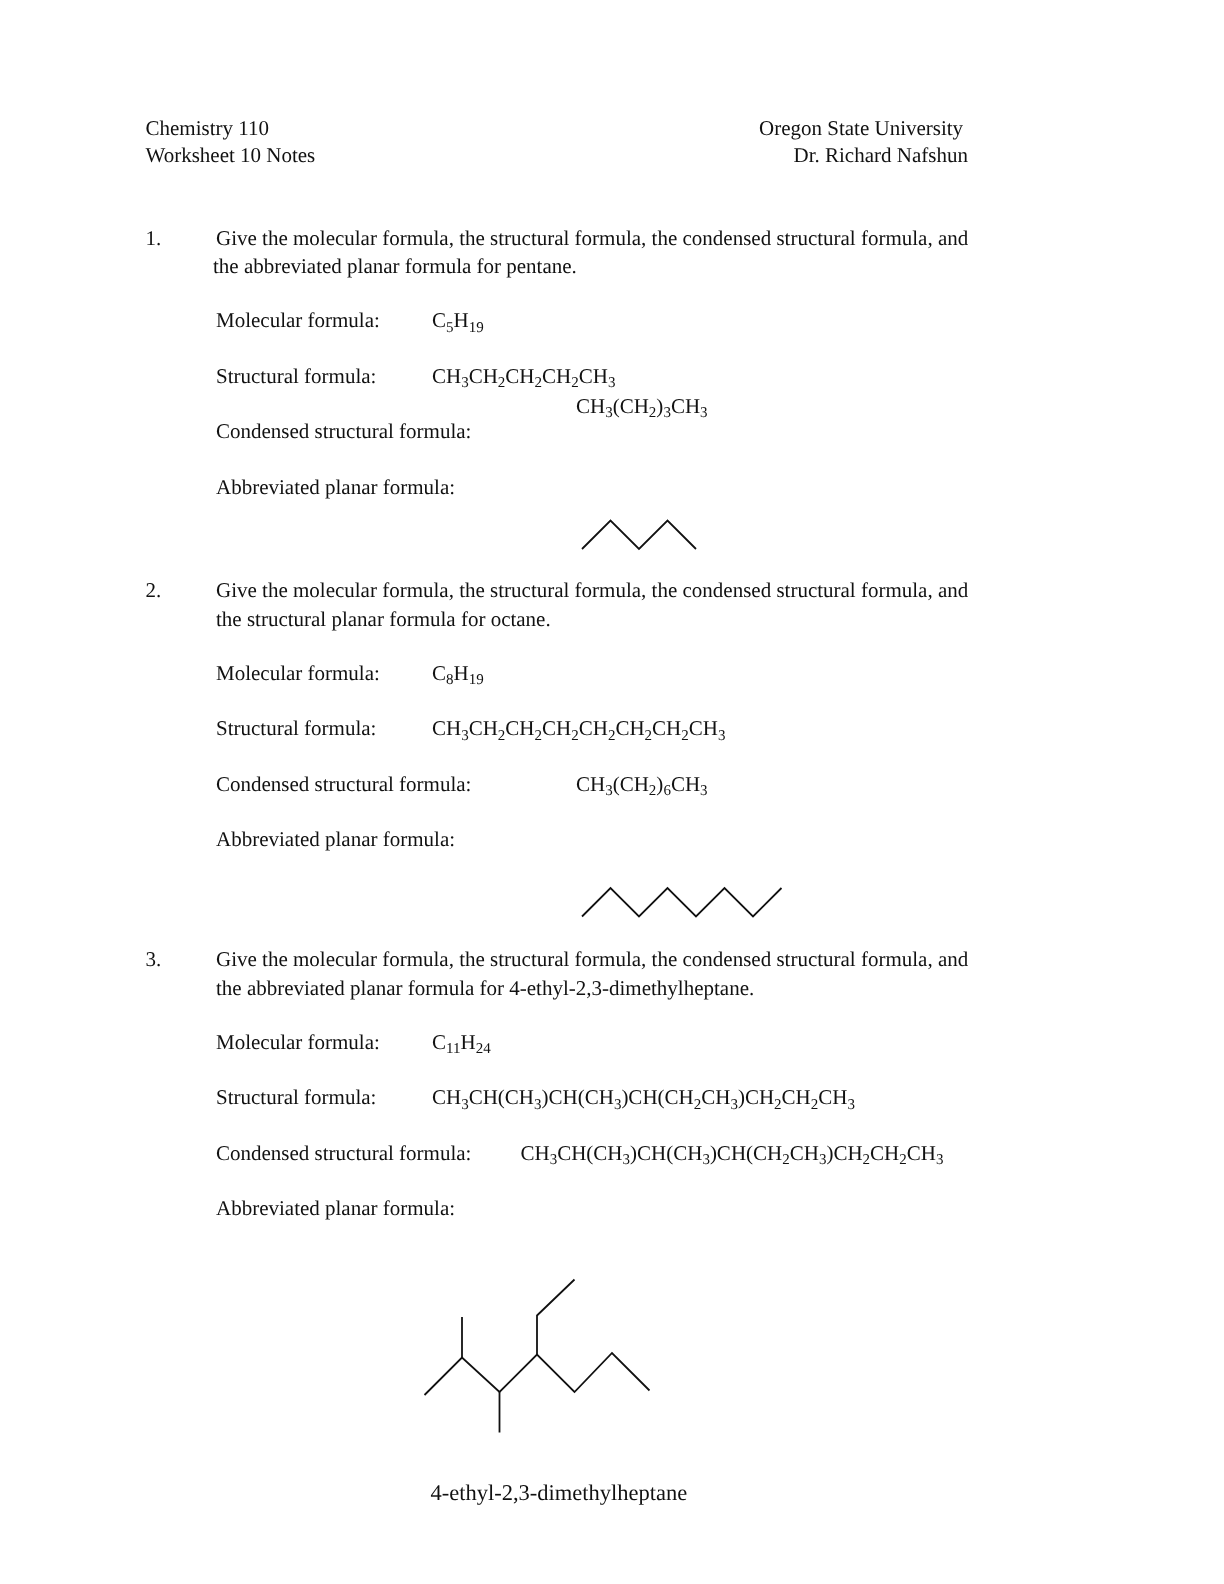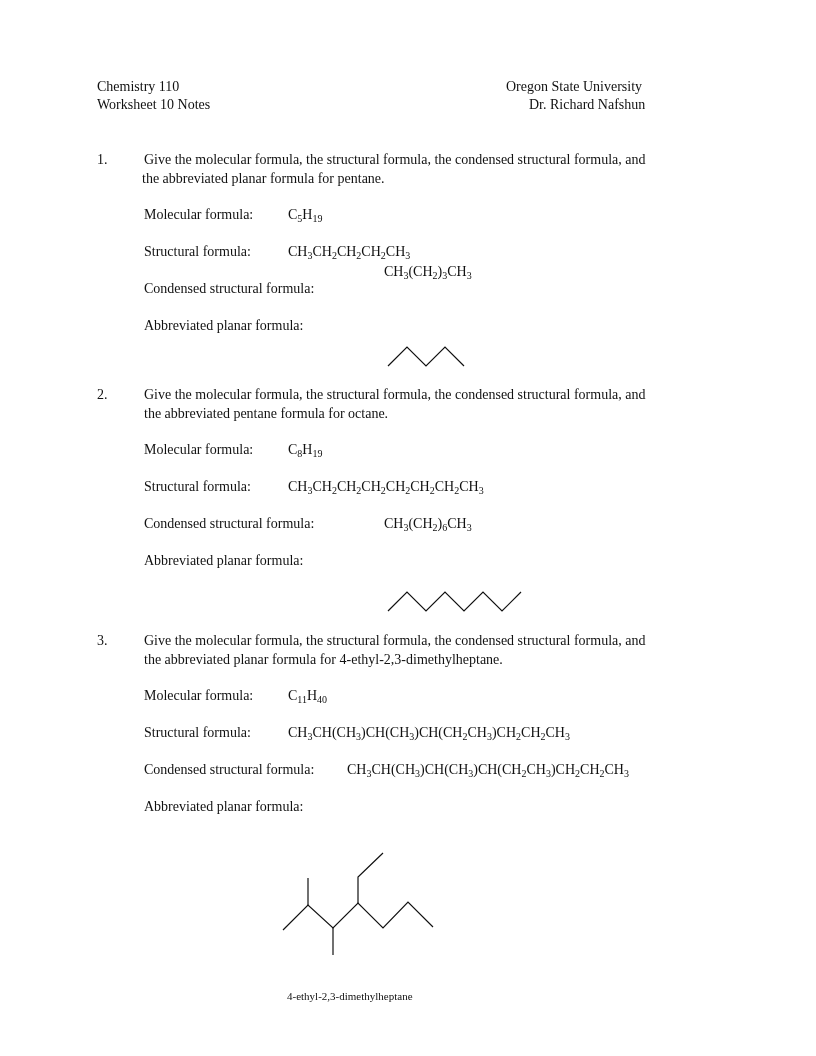--- a/index.html
+++ b/index.html
@@ -1,21 +1,21 @@
 <!DOCTYPE html>
 <html><head>
 <meta charset="utf-8">
 <style>
   html, body { margin: 0; padding: 0; background: #ffffff; }
   body { width: 816px; height: 1056px; position: relative; overflow: hidden;
          font-family: "Liberation Serif", "DejaVu Serif", serif; color: #111; font-size: 14px; }
   .abs { position: absolute; white-space: nowrap; line-height: 16px; }
   sub { font-size: 10px; vertical-align: -3px; line-height: 0; }
   svg { position: absolute; left: 0; top: 0; }
-  .cap { font-size: 11px; }
+  .cap { font-size: 15px; }
 </style>
 </head>
 <body>
 
 <div class="abs" style="left:97px;top:79px">Chemistry 110</div>
 <div class="abs" style="left:97px;top:97px">Worksheet 10 Notes</div>
 <div class="abs" style="left:506px;top:79px">Oregon State University</div>
 <div class="abs" style="left:529px;top:97px">Dr. Richard Nafshun</div>
 
 <div>
@@ -27,36 +27,36 @@
   <div class="abs" style="left:144px;top:244px">Structural formula:</div>
   <div class="abs formula" style="left:288px;top:244px">CH<sub>3</sub>CH<sub>2</sub>CH<sub>2</sub>CH<sub>2</sub>CH<sub>3</sub></div>
   <div class="abs" style="left:144px;top:281px">Condensed structural formula:</div>
   <div class="abs formula" style="left:384px;top:264px">CH<sub>3</sub>(CH<sub>2</sub>)<sub>3</sub>CH<sub>3</sub></div>
   <div class="abs" style="left:144px;top:318px">Abbreviated planar formula:</div>
 </div>
 
 <div>
   <div class="abs" style="left:97px;top:387px">2.</div>
   <div class="abs" style="left:144px;top:387px">Give the molecular formula, the structural formula, the condensed structural formula, and</div>
-  <div class="abs" style="left:144px;top:406px">the abbreviated pentane formula for octane.</div>
+  <div class="abs" style="left:144px;top:406px">the structural planar formula for octane.</div>
   <div class="abs" style="left:144px;top:442px">Molecular formula:</div>
   <div class="abs formula" style="left:288px;top:442px">C<sub>8</sub>H<sub>19</sub></div>
   <div class="abs" style="left:144px;top:479px">Structural formula:</div>
   <div class="abs formula" style="left:288px;top:479px">CH<sub>3</sub>CH<sub>2</sub>CH<sub>2</sub>CH<sub>2</sub>CH<sub>2</sub>CH<sub>2</sub>CH<sub>2</sub>CH<sub>3</sub></div>
   <div class="abs" style="left:144px;top:516px">Condensed structural formula:</div>
   <div class="abs formula" style="left:384px;top:516px">CH<sub>3</sub>(CH<sub>2</sub>)<sub>6</sub>CH<sub>3</sub></div>
   <div class="abs" style="left:144px;top:553px">Abbreviated planar formula:</div>
 </div>
 
 <div>
   <div class="abs" style="left:97px;top:633px">3.</div>
   <div class="abs" style="left:144px;top:633px">Give the molecular formula, the structural formula, the condensed structural formula, and</div>
   <div class="abs" style="left:144px;top:652px">the abbreviated planar formula for 4-ethyl-2,3-dimethylheptane.</div>
   <div class="abs" style="left:144px;top:688px">Molecular formula:</div>
-  <div class="abs formula" style="left:288px;top:688px">C<sub>11</sub>H<sub>40</sub></div>
+  <div class="abs formula" style="left:288px;top:688px">C<sub>11</sub>H<sub>24</sub></div>
   <div class="abs" style="left:144px;top:725px">Structural formula:</div>
   <div class="abs formula" style="left:288px;top:725px">CH<sub>3</sub>CH(CH<sub>3</sub>)CH(CH<sub>3</sub>)CH(CH<sub>2</sub>CH<sub>3</sub>)CH<sub>2</sub>CH<sub>2</sub>CH<sub>3</sub></div>
   <div class="abs" style="left:144px;top:762px">Condensed structural formula:</div>
   <div class="abs formula" style="left:347px;top:762px">CH<sub>3</sub>CH(CH<sub>3</sub>)CH(CH<sub>3</sub>)CH(CH<sub>2</sub>CH<sub>3</sub>)CH<sub>2</sub>CH<sub>2</sub>CH<sub>3</sub></div>
   <div class="abs" style="left:144px;top:799px">Abbreviated planar formula:</div>
   <div class="abs cap" style="left:287px;top:988px">4-ethyl-2,3-dimethylheptane</div>
 </div>
 
 <svg width="816" height="1056">
   <g fill="none" stroke="#111" stroke-width="1.2" stroke-linejoin="miter">

